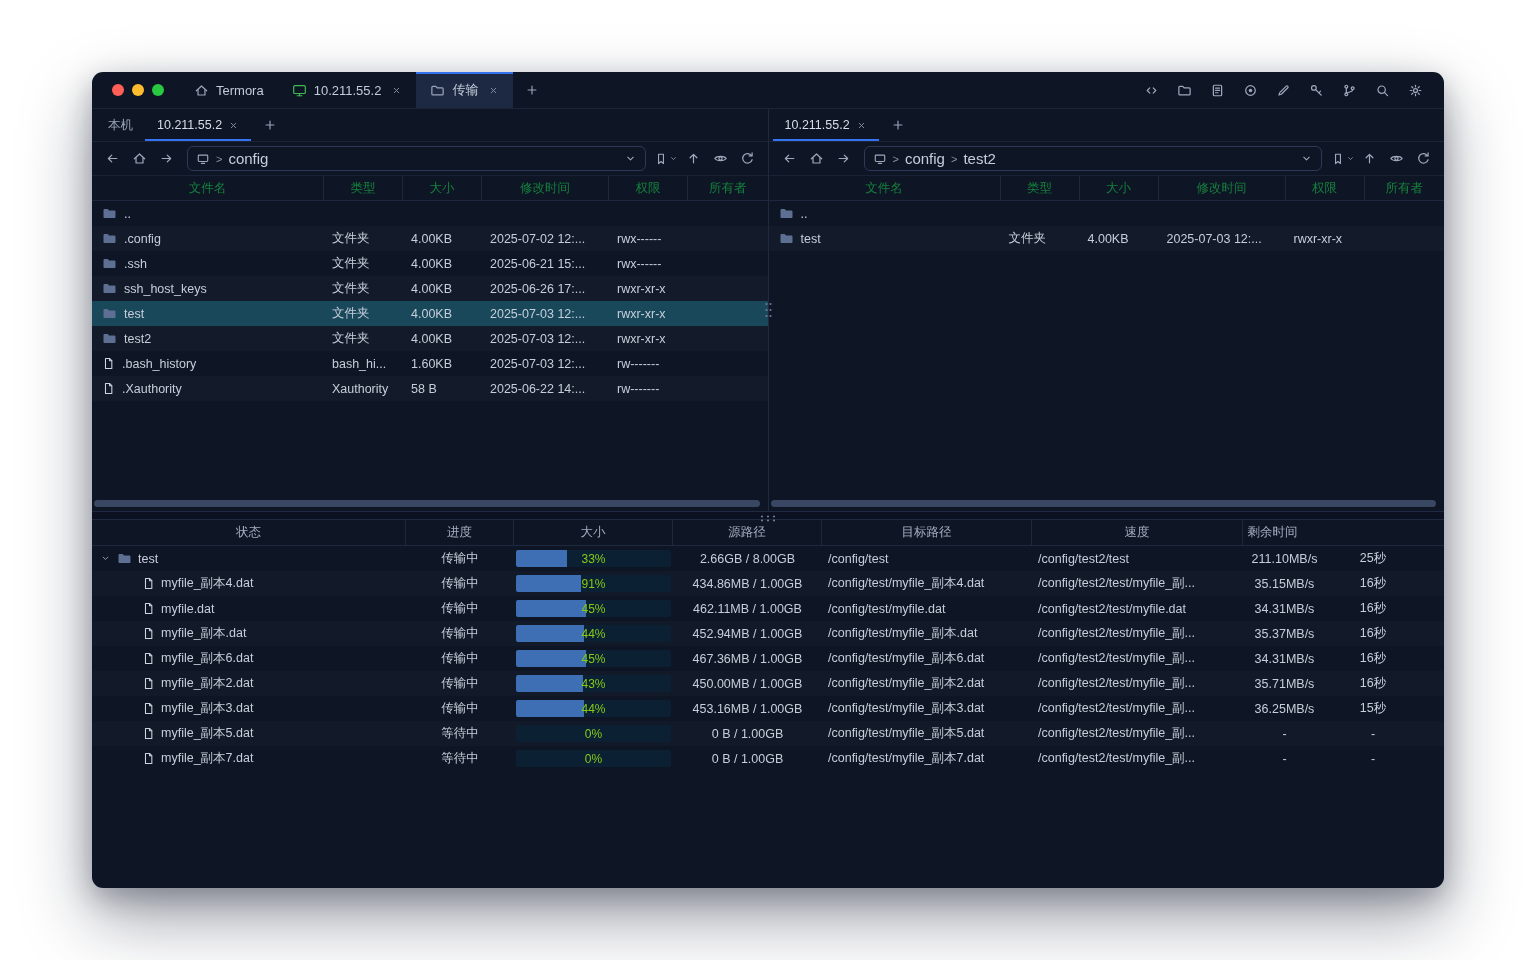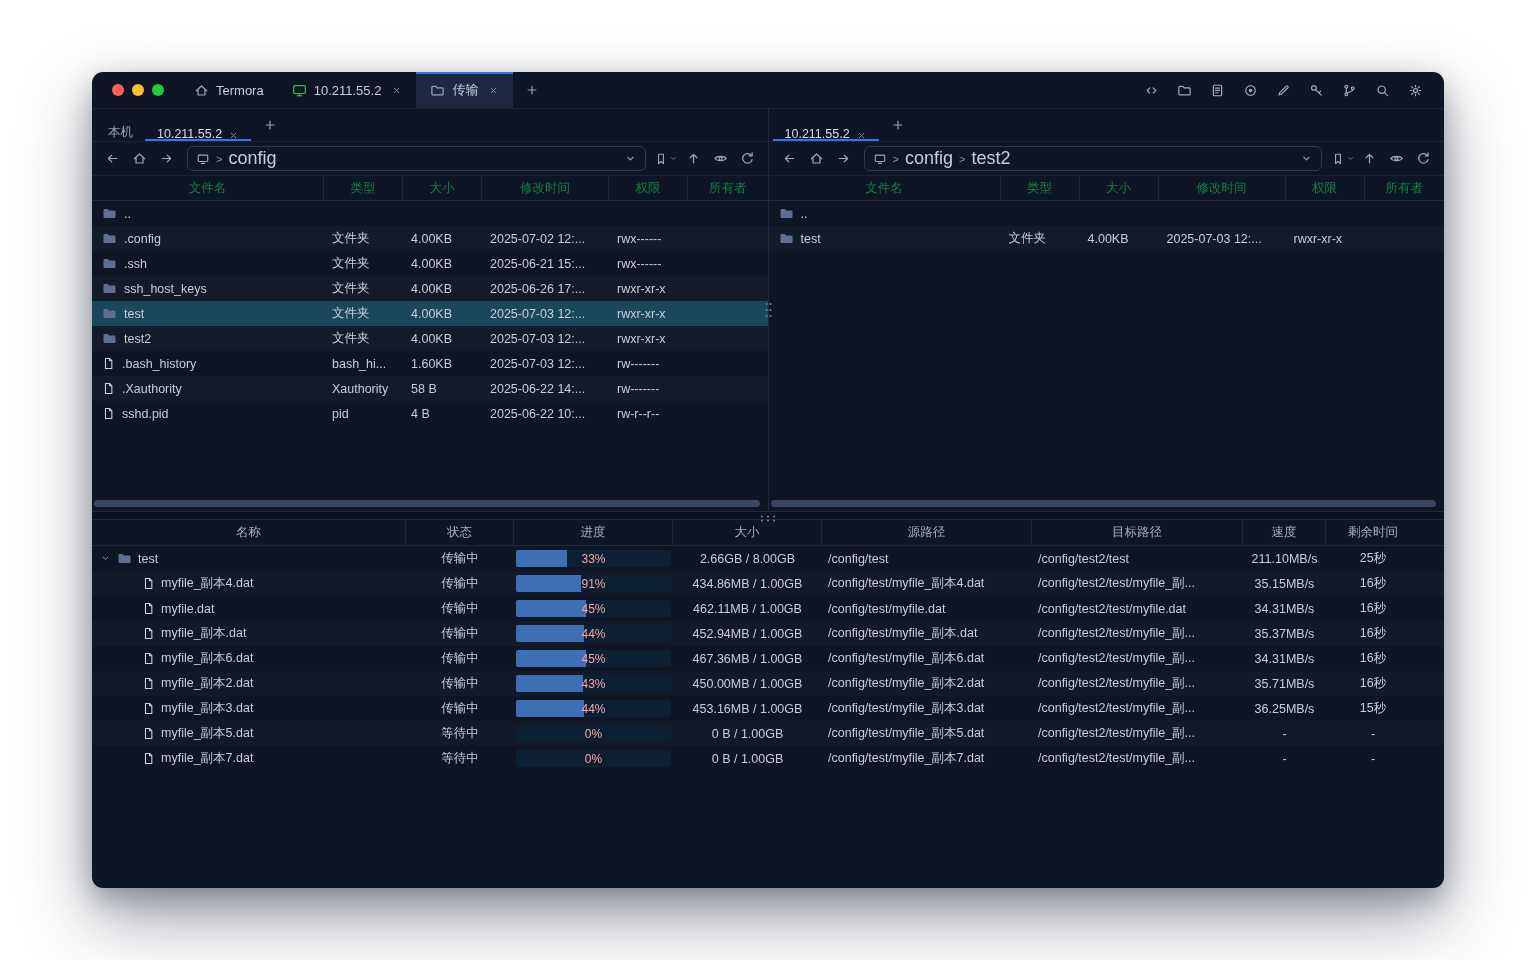--- a/index.html
+++ b/index.html
@@ -31,32 +31,32 @@
   .tb-actions{margin-left:auto;display:flex;align-items:center;gap:7px;padding-right:16px}
   .tbtn{width:26px;height:26px;display:flex;align-items:center;justify-content:center;color:#9da8bd;border-radius:5px}
 
   
   .panes{flex:0 0 402px;display:flex;min-height:0;position:relative}
   .fpanel{flex:1 1 0;min-width:0;display:flex;flex-direction:column;position:relative}
   .vsplit{width:1px;background:#1f2a42;position:relative}
   .vgrip{position:absolute;left:-4px;top:calc(50% - 9px);display:block}
 
   .ptabs{height:33px;flex:0 0 auto;display:flex;align-items:stretch;border-bottom:1px solid #1c2538;padding-left:4px}
-  .ptab{display:flex;align-items:flex-end;gap:6px;padding:0 12px;color:#98a3b7}
+  .ptab{display:flex;align-items:center;gap:6px;padding:0 12px;color:#98a3b7}
   .ptab.active{color:#d6dde8;box-shadow:inset 0 -2px 0 var(--accent,#3574f0)}
   .pclose{display:inline-flex;color:#8b95a9}
   .pplus{display:flex;align-items:center;padding:0 12px;color:#9aa5ba}
 
   .ptools{height:33px;flex:0 0 auto;display:flex;align-items:center;gap:2px;padding:0 8px}
   .nbtn{min-width:25px;height:25px;display:flex;align-items:center;justify-content:center;color:#9da8bd;gap:1px}
   .crumb{flex:1;height:25px;border:1px solid #2c3a58;border-radius:6px;display:flex;align-items:center;
          gap:6px;padding:0 8px;margin:0 6px;color:#c6cedb;min-width:0}
   .crumb .ic{color:#9da8bd}
   .csep{color:#8a94a8;font-size:11px}
-  .cseg{font-size:18px}
+  .cseg{font-size:15px}
   .cspace{flex:1}
   .tiny svg{width:9px;height:9px}
 
   .fgrid{display:grid;grid-template-columns:232px 79px 79px 127px 79px 1fr}
   .fhead{height:26px;flex:0 0 auto;border-top:1px solid #1a2335;border-bottom:1px solid #1e2940}
   .fh{display:flex;align-items:center;justify-content:center;color:#15803d;border-right:1px solid #1e2940;overflow:hidden}
   .fh:last-child{border-right:0}
   .fbody{flex:1;overflow:hidden}
   .frow{height:25px;align-items:center}
   .frow:nth-child(even){background:rgba(255,255,255,.022)}
@@ -81,21 +81,21 @@
   .trow:nth-child(even){background:rgba(255,255,255,.02)}
   .tc{display:flex;align-items:center;white-space:nowrap;overflow:hidden;color:#c6cedb}
   .tc.center{justify-content:center}
   .tc.left{padding-left:6px}
   .tname{padding-left:8px;gap:6px}
   .tname.child{padding-left:50px}
   .expand{display:inline-flex;color:#9da8bd}
   .prog{padding:4px 2px}
   .ptrack{position:relative;width:100%;height:17px;background:var(--progress-track,#0c2033);border-radius:2px;overflow:hidden}
   .pfill{position:absolute;left:0;top:0;bottom:0;background:var(--progress-fill,#3e6fb4)}
-  .plab{position:absolute;inset:0;display:flex;align-items:center;justify-content:center;font-size:12px;color:#fca5a5}
+  .plab{position:absolute;inset:0;display:flex;align-items:center;justify-content:center;font-size:12px;color:#84cc16}
   .ic{display:inline-flex;align-items:center;justify-content:center}
   .ic svg{display:block}
 </style>
 </head>
 <body>
 
 <div class="window">
   <header class="titlebar">
     <div class="traffic">
       <span class="tl tl-red"></span>
@@ -438,36 +438,20 @@
                   <path d="M4.3 1.9 H9.5 L12.1 4.5 V14.1 H4.3 Z"></path>
                   <path d="M9.3 2.1 V4.7 H11.9"></path>
                 </svg>
               </span>
               <span class="fname">.Xauthority</span>
             </div>
             <div class="fc">Xauthority</div>
             <div class="fc">58 B</div>
             <div class="fc">2025-06-22 14:...</div>
             <div class="fc">rw-------</div>
-            <div class="fc"></div>
-          </div>
-          <div class="fgrid frow">
-            <div class="fc name">
-              <span class="ic doc">
-                <svg width="13" height="13" viewBox="0 0 16 16" fill="none" stroke="currentColor" stroke-width="1.3" stroke-linecap="round" stroke-linejoin="round">
-                  <path d="M4.3 1.9 H9.5 L12.1 4.5 V14.1 H4.3 Z"></path>
-                  <path d="M9.3 2.1 V4.7 H11.9"></path>
-                </svg>
-              </span>
-              <span class="fname">sshd.pid</span>
-            </div>
-            <div class="fc">pid</div>
-            <div class="fc">4 B</div>
-            <div class="fc">2025-06-22 10:...</div>
-            <div class="fc">rw-r--r--</div>
             <div class="fc"></div>
           </div>
         </div>
         <div class="hscroll"></div>
       </section>
     <div class="vsplit">
       <span class="vgrip" id="vgrip"><svg width="9" height="18" viewBox="0 0 9 18" fill="#6e7a96">
             <circle cx="2.5" cy="3" r="1.1"></circle>
             <circle cx="6.5" cy="3" r="1.1"></circle>
             <circle cx="2.5" cy="9" r="1.1"></circle>
@@ -619,21 +603,20 @@
           <circle cx="9" cy="2.5" r="1.1"></circle>
           <circle cx="15" cy="2.5" r="1.1"></circle>
           <circle cx="3" cy="6.5" r="1.1"></circle>
           <circle cx="9" cy="6.5" r="1.1"></circle>
           <circle cx="15" cy="6.5" r="1.1"></circle>
         </svg></span>
   </div>
 
   <section class="transfer" id="transfer">
       <div class="tgrid thead">
-        <div class="th">名称</div>
         <div class="th">状态</div>
         <div class="th">进度</div>
         <div class="th">大小</div>
         <div class="th">源路径</div>
         <div class="th">目标路径</div>
         <div class="th">速度</div>
         <div class="th pad-r">剩余时间</div>
       </div>
       <div class="tbody">
         <div class="tgrid trow">

